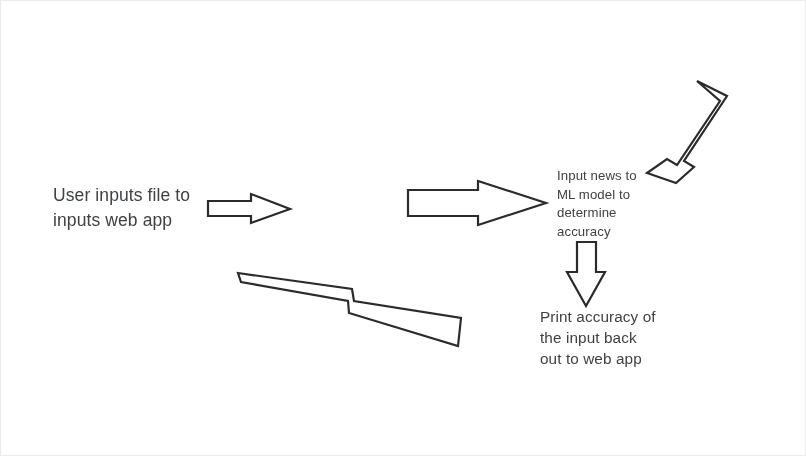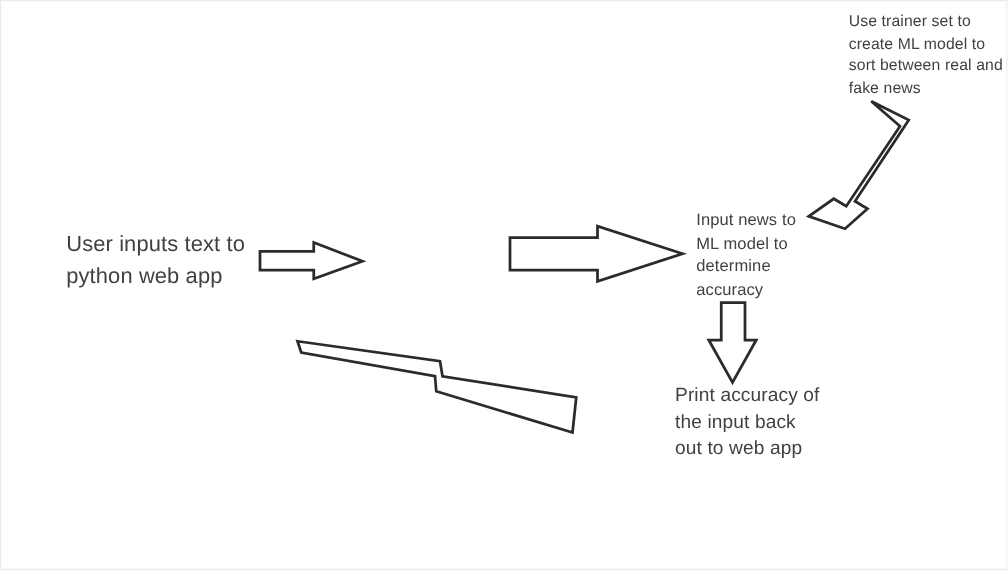--- a/index.html
+++ b/index.html
@@ -89,22 +89,21 @@
 
     <polygon class="arrow-shape" points="407,189 477,189 477,180 545,202 477,224 477,215 407,215"></polygon>
 
     <polygon class="arrow-shape" points="576,241 595,241 595,271 604,271 585,305 566,271 576,271"></polygon>
 
     <polygon class="arrow-shape" points="696,80 726,95 683,160 693,166 675,182 646,172 666,158 676,164 719,100"></polygon>
 
     <polygon class="arrow-shape" points="237,272 351,288 353,300 460,317 457,345 348,312 347,300 240,281"></polygon>
   </svg>
 
-  <div class="textblock" id="node-user-input">User inputs text to python web app</div>
+  <div class="textblock" id="node-user-input">User inputs file to inputs web app</div>
 
 
   <div class="textblock" id="node-ml-accuracy">Input news to ML model to determine accuracy</div>
 
   <div class="textblock" id="node-print-accuracy">Print accuracy of the input back out to web app</div>
 
-  <div class="textblock" id="node-trainer-set">Use trainer set to create ML model to sort between real and fake news</div>
 
 </div>
 
 </body></html>

